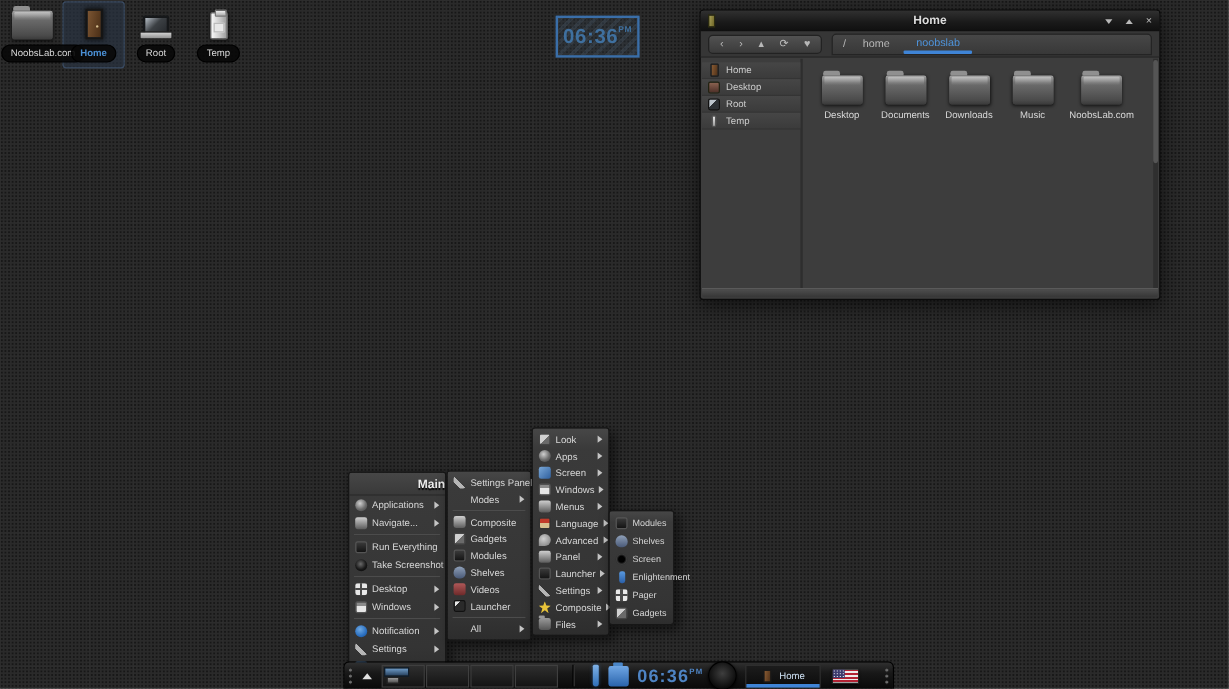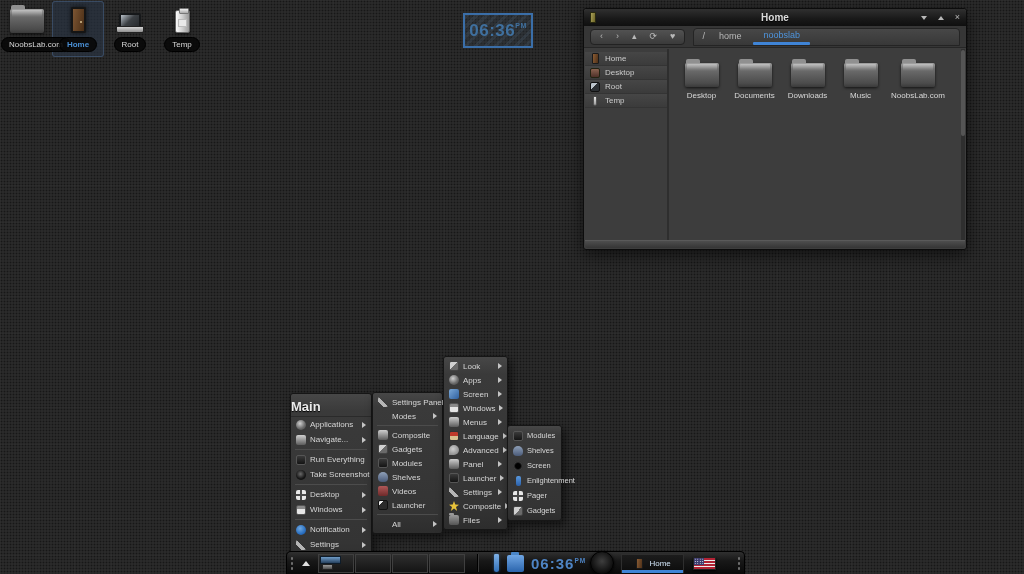--- a/index.html
+++ b/index.html
@@ -101,21 +101,21 @@
 .fm-scroll .thumb { position:absolute; top:1px; left:0; right:0; height:45%;
   background:#555; border-radius:2px; }
 .fm-status { position:absolute; bottom:1px; left:1px; right:1px; height:8px;
   background:linear-gradient(180deg,#4e4e4e,#353535); border-top:1px solid #5a5a5a;
   border-radius:0 0 3px 3px; }
 
 
 .menu { position:absolute; background:linear-gradient(180deg,#474747,#3a3a3a 10%,#343434 85%,#2d2d2d);
   border:1px solid #161616; border-radius:3px; padding:2px 0;
   box-shadow:3px 4px 10px rgba(0,0,0,0.55); font-size:8px; color:#d6d6d6; }
-.mtitle { text-align:left; font-weight:bold; font-size:13px; color:#ececec;
+.mtitle { text-align:right; font-weight:bold; font-size:10px; color:#ececec;
   padding:3px 0 2px; text-shadow:0 1px 1px #000; border-bottom:1px solid #2a2a2a; }
 .mrow { display:flex; align-items:center; gap:4px; padding:0 5px; }
 .menu-main .mrow { height:15px; }
 .menu-settings .mrow { height:14px; }
 .menu-all .mrow { height:14px; }
 .menu-ext .mrow { height:15px; }
 .mlabel { flex:1; white-space:nowrap; }
 .marrow { width:0; height:0; border-left:4px solid #c5c5c5;
   border-top:3px solid transparent; border-bottom:3px solid transparent; }
 .msep { height:1px; background:#242424; border-bottom:1px solid #4c4c4c; margin:2px 4px; }

